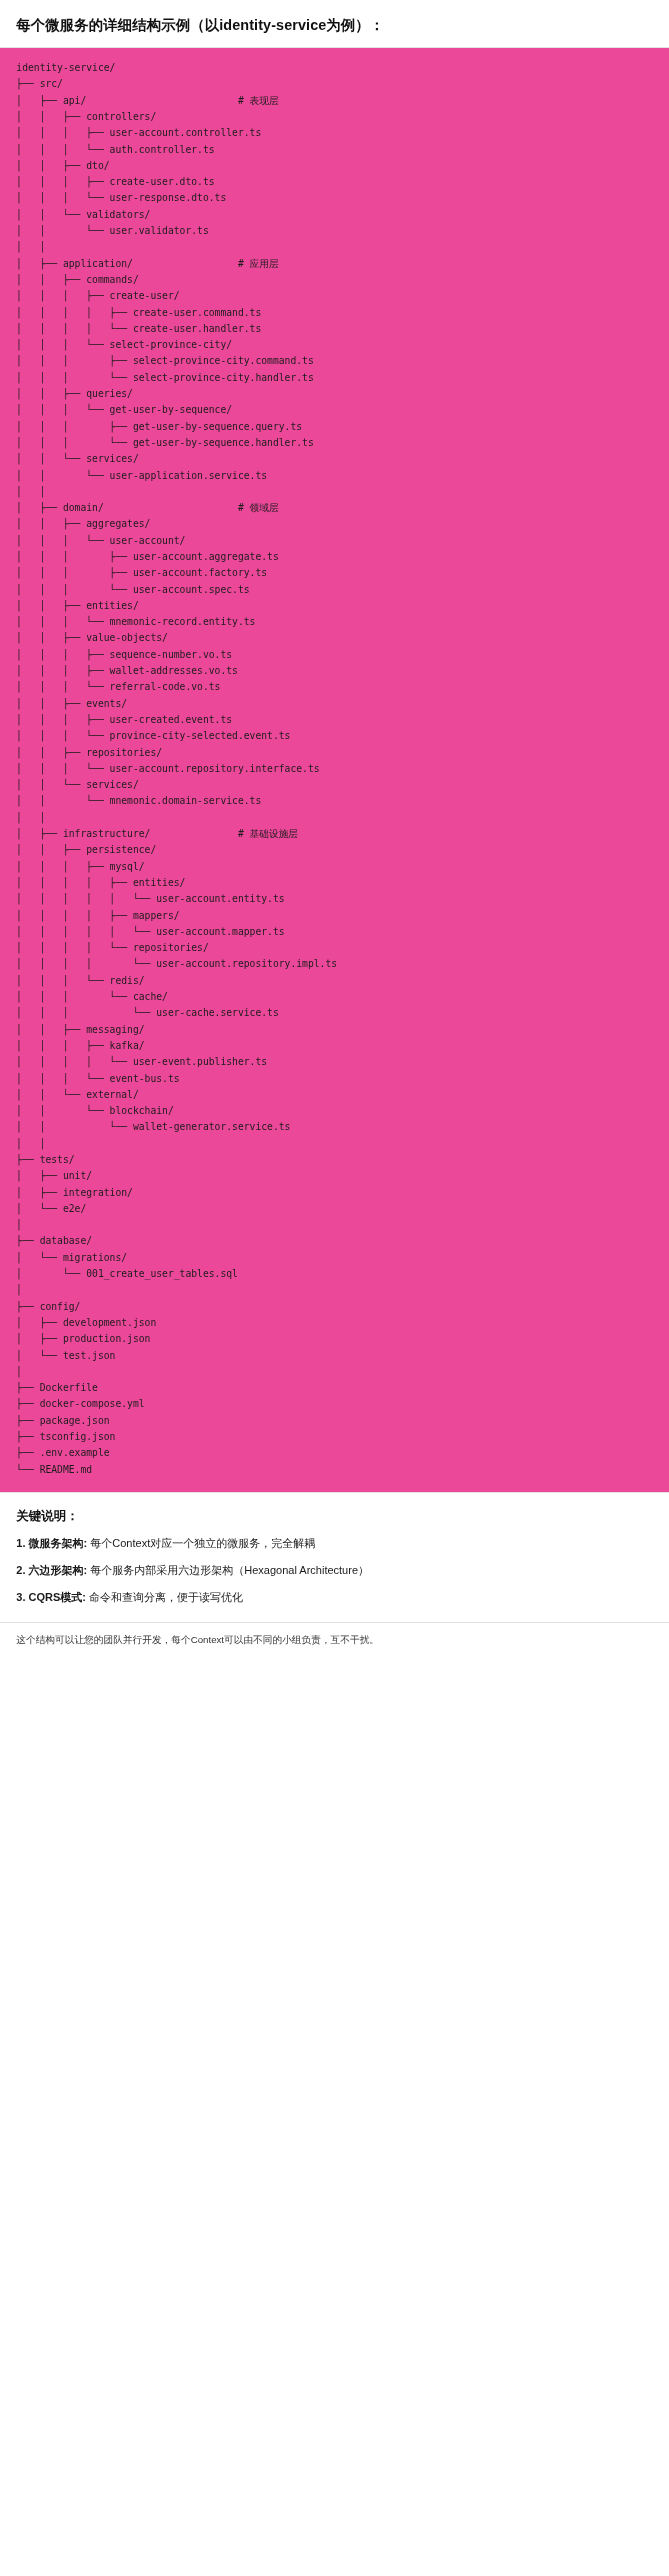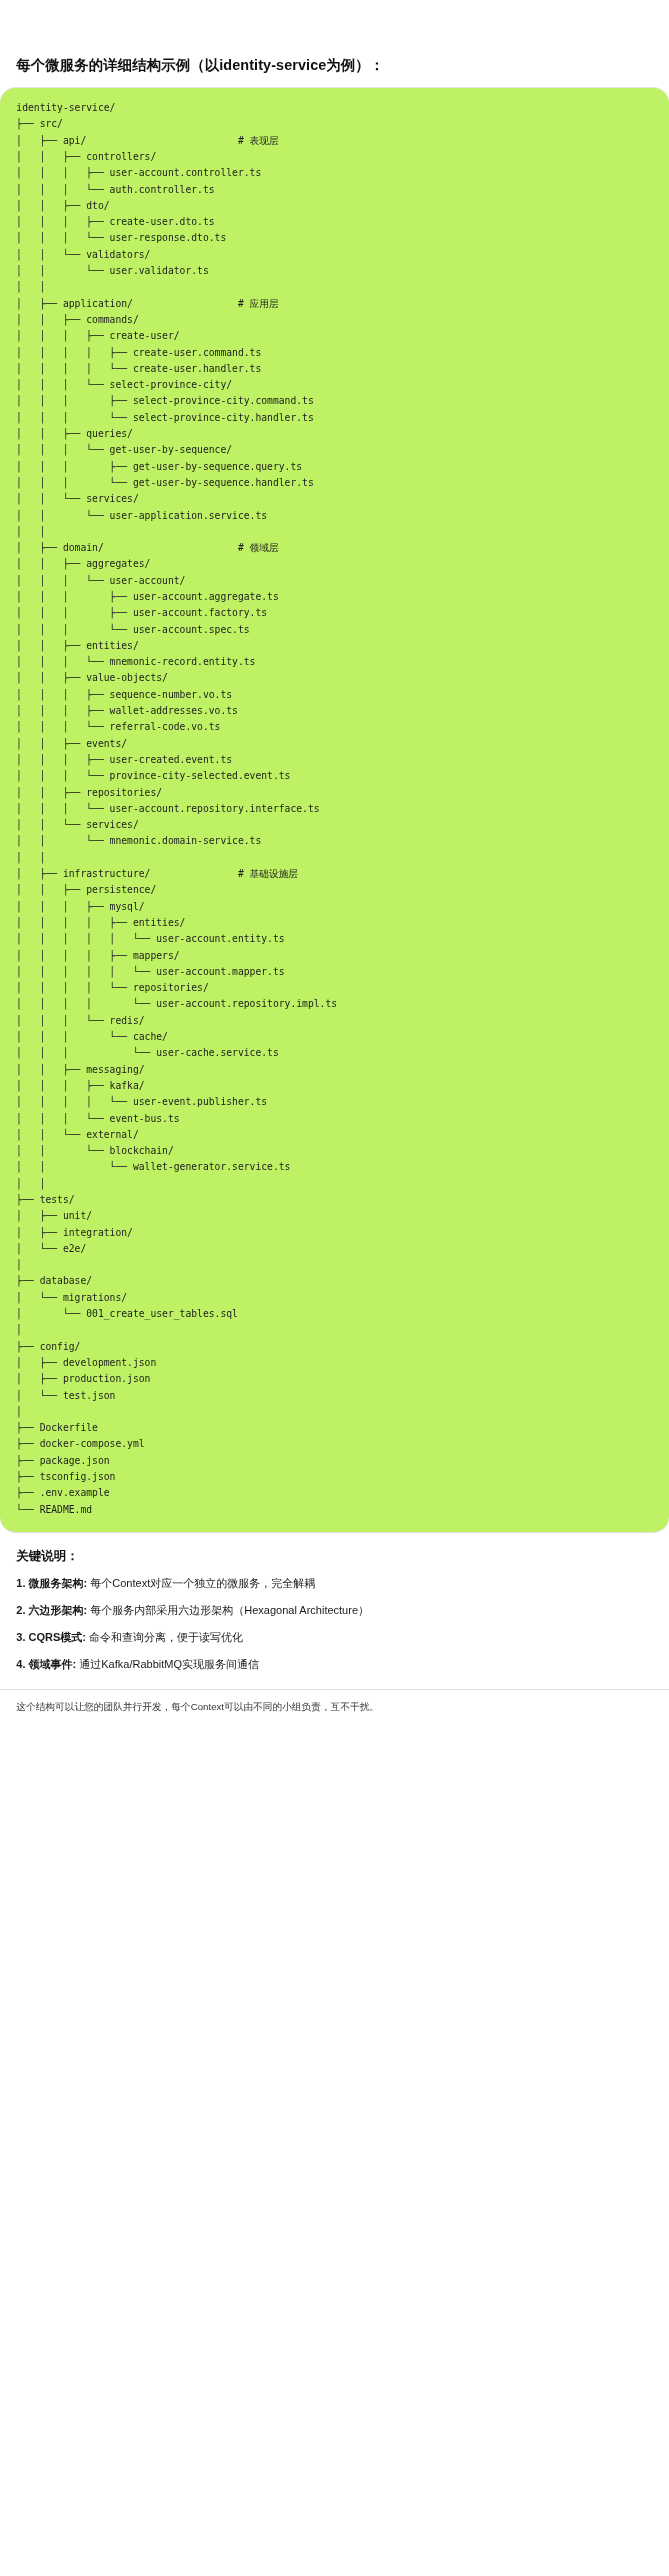--- a/index.html
+++ b/index.html
@@ -9,37 +9,35 @@
   }
   body {
     width: 669px;
     font-family: "Liberation Sans", sans-serif;
     color: #1a1a1a;
   }
   .page {
     width: 669px;
     box-sizing: border-box;
     padding: 0;
-    margin-top: 40px;
   }
   .title-block {
     padding: 16.3px 16.3px 11.3px 16.3px;
   }
   .title {
     font-size: 14.4px;
     font-weight: bold;
     color: #111111;
     letter-spacing: 0.1px;
   }
   .tree-block {
     border-top: 0.6px solid #e2e2e2;
     border-bottom: 0.6px solid #e2e2e2;
-    background: #bef264;
+    background: #ec4899;
     padding: 12.5px 16.3px 13.8px 16.3px;
-    border-radius: 16px;
   }
   pre.tree {
     margin: 0;
     font-family: "DejaVu Sans Mono", "Liberation Mono", monospace;
     font-size: 9.7px;
     line-height: 16.3px;
     color: #1c1c1c;
     white-space: pre;
     letter-spacing: 0px;
   }
@@ -190,25 +188,20 @@
       <span class="note-term">六边形架构:</span>
       <span class="note-desc"> 每个服务内部采用六边形架构（Hexagonal Architecture）</span>
     </p>
 
     <p class="note-item">
       <span class="num">3.</span>
       <span class="note-term">CQRS模式:</span>
       <span class="note-desc"> 命令和查询分离，便于读写优化</span>
     </p>
 
-    <p class="note-item">
-      <span class="num">4.</span>
-      <span class="note-term">领域事件:</span>
-      <span class="note-desc"> 通过Kafka/RabbitMQ实现服务间通信</span>
-    </p>
 
 
   </div>
 
   <div class="footer-block">
     <div class="footer-text">这个结构可以让您的团队并行开发，每个Context可以由不同的小组负责，互不干扰。</div>
   </div>
 
 </div>
 

